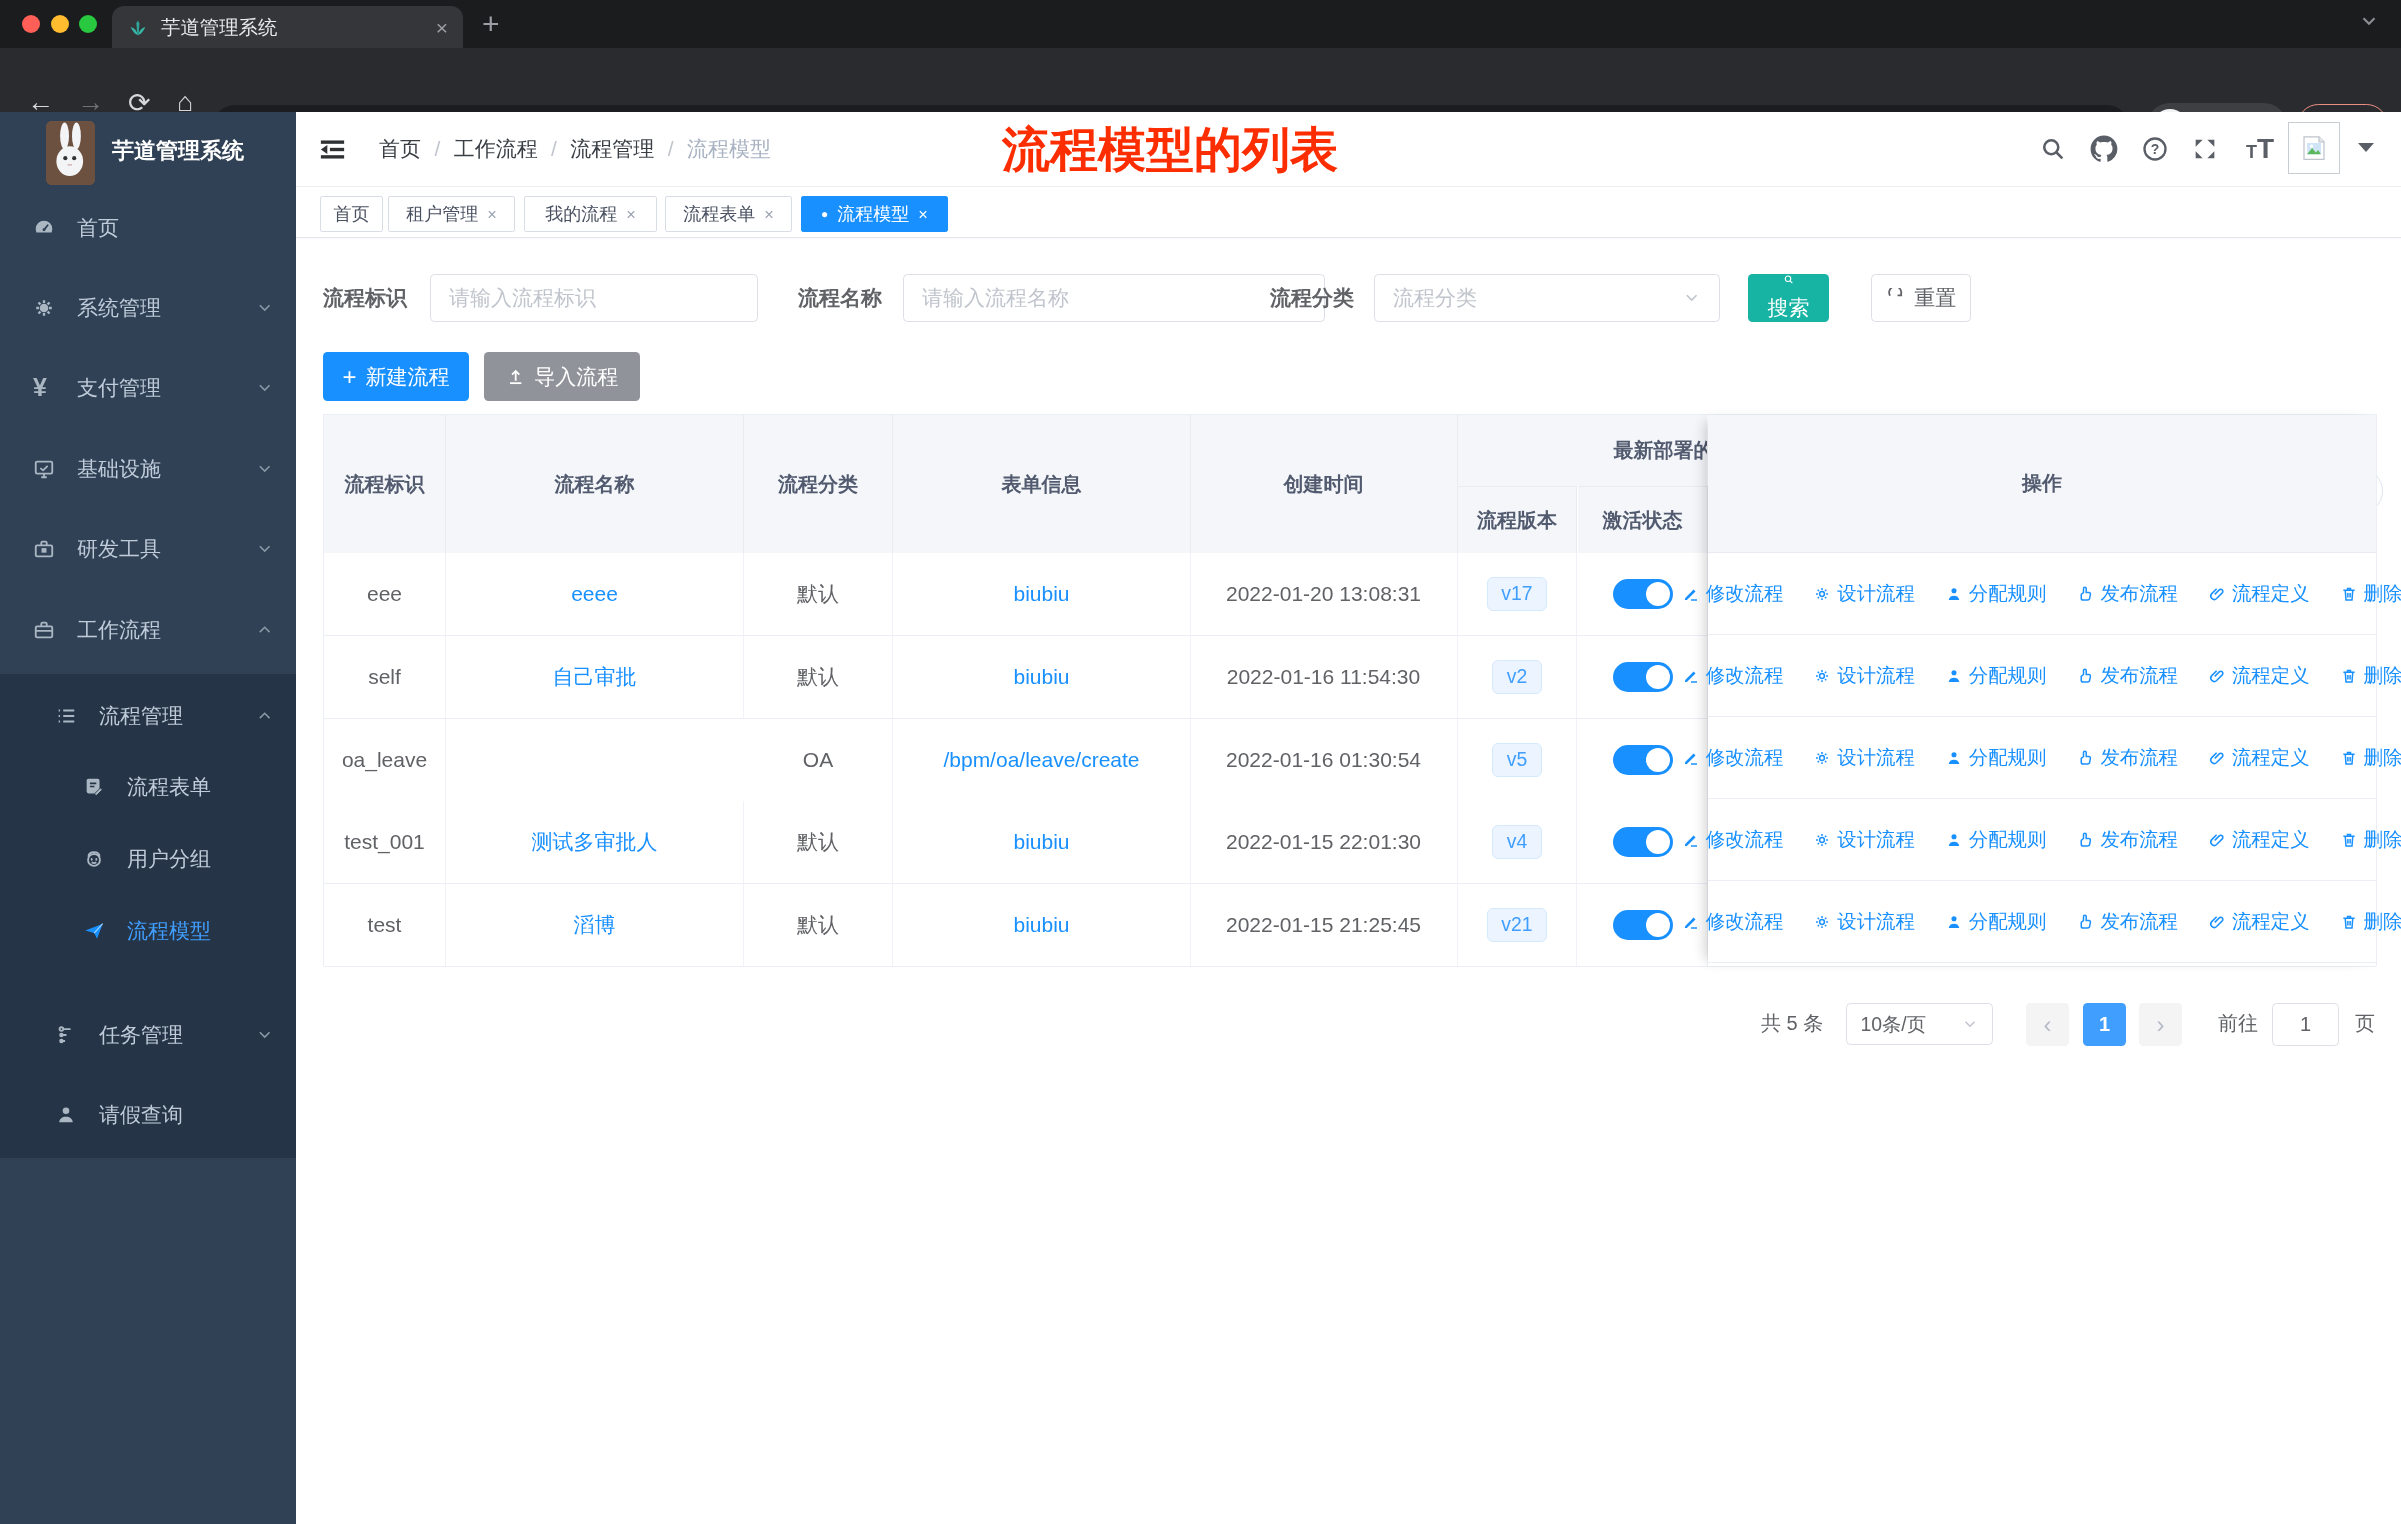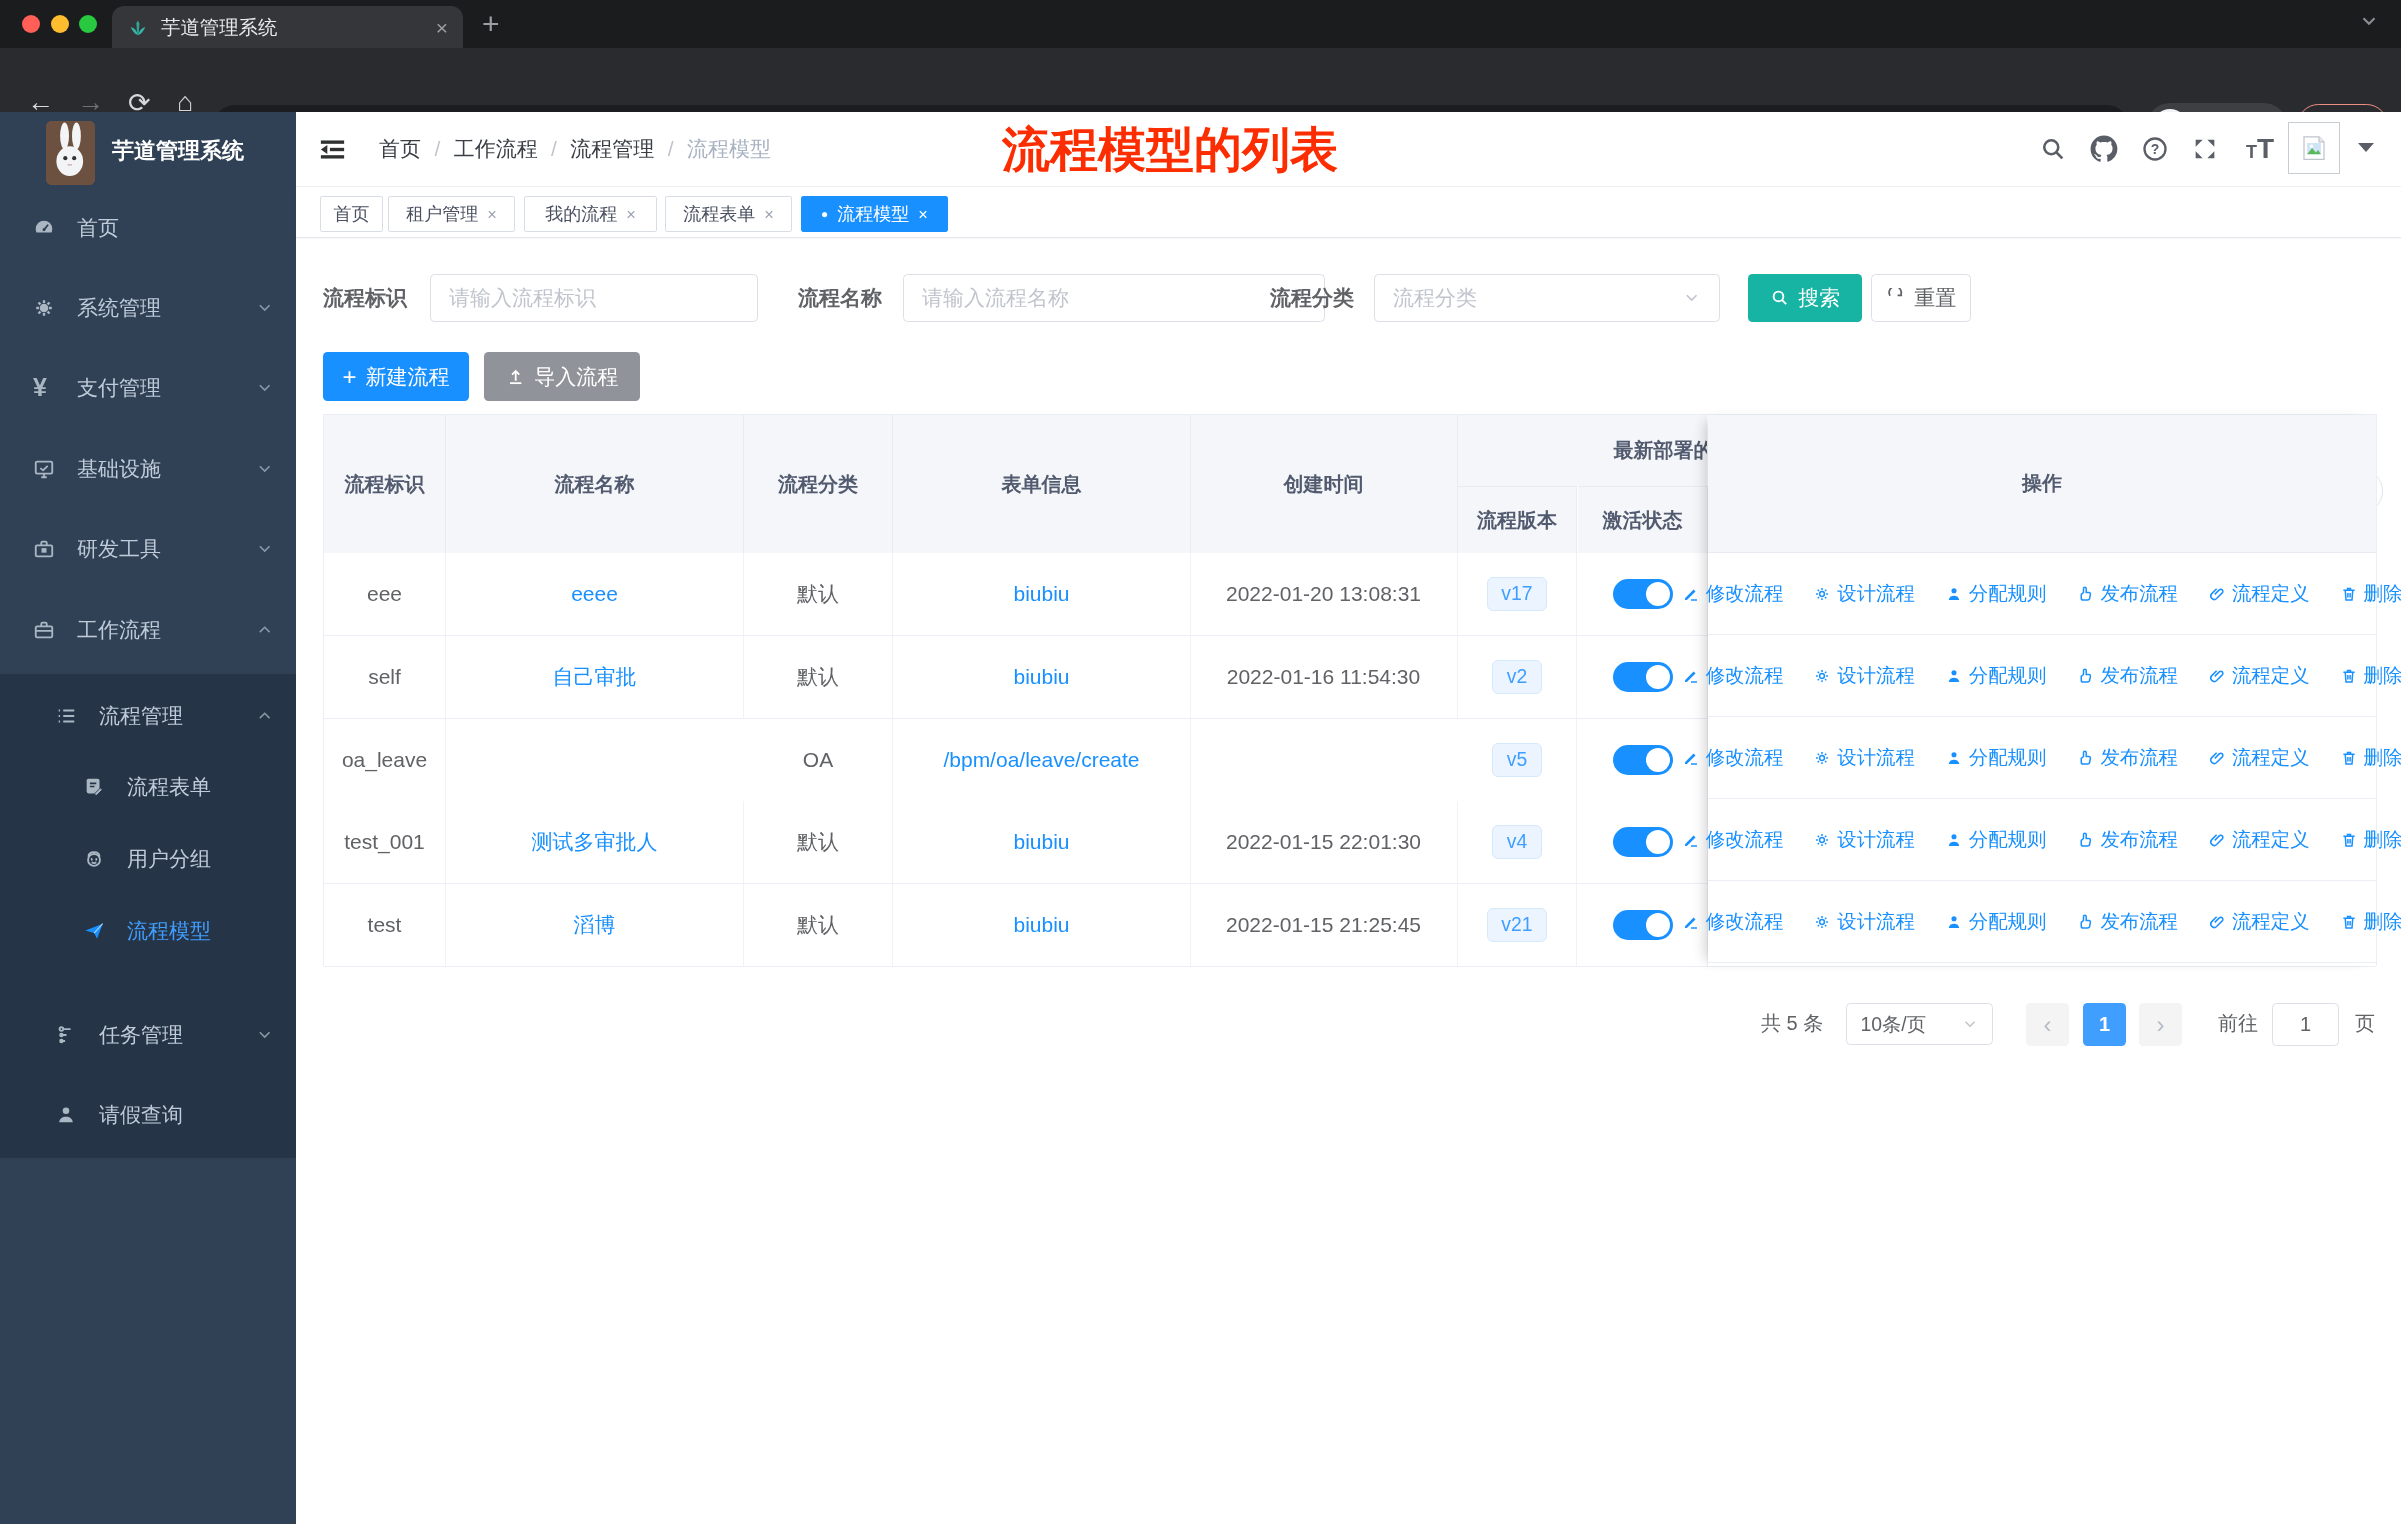--- a/index.html
+++ b/index.html
@@ -77,21 +77,21 @@
   
   .f-label{position:absolute;top:162px;height:48px;line-height:48px;font-size:21px;font-weight:bold;color:#606266;}
   .f-input{position:absolute;top:162px;height:48px;border:0.7px solid #dcdfe6;border-radius:4.5px;box-sizing:border-box;
     font-size:21px;color:#606266;padding:0 18px;outline:none;background:#fff;font-family:inherit;}
   .f-input::placeholder{color:#c0c4cc;}
   #category-select{position:absolute;top:162px;left:1078px;width:346px;height:48px;border:0.7px solid #dcdfe6;border-radius:4.5px;
     box-sizing:border-box;display:flex;align-items:center;justify-content:space-between;padding:0 18px;}
   #category-select .ph{color:#c0c4cc;font-size:21px;}
   .btn{position:absolute;height:48px;border-radius:4.5px;display:flex;align-items:center;justify-content:center;
     gap:9px;font-size:21px;box-sizing:border-box;}
-  #search-btn{left:1452px;top:162px;width:114px;background:#17b3a3;color:#fff;}
+  #search-btn{left:1452px;top:162px;width:81px;background:#17b3a3;color:#fff;flex-direction:column;}
   #reset-btn{left:1575px;top:162px;width:100px;background:#fff;border:0.7px solid #dcdfe6;color:#606266;}
   #create-btn{left:27px;top:240px;width:146px;height:49px;background:#1890ff;color:#fff;}
   #create-btn .p{font-size:24px;font-weight:300;}
   #import-btn{left:188px;top:240px;width:156px;height:49px;background:#909399;color:#fff;}
   .circ{position:absolute;top:356px;width:46px;height:46px;border-radius:50%;border:0.7px solid #dfe4ed;background:#fff;
     display:flex;align-items:center;justify-content:center;color:#606266;box-sizing:border-box;}
 
   
   #table{position:absolute;left:27px;top:302px;width:2054px;height:552px;border:0.7px solid #ebeef5;box-sizing:border-box;}
   .th{position:absolute;background:#f4f6f9;color:#515a6e;font-size:20px;font-weight:bold;
@@ -562,20 +562,21 @@
             <span class="knob"></span>
           </span>
         </div>
     </div>
     <div class="tr" style="top:304px">
       <div class="td" style="left:0;width:122px">oa_leave</div>
       <div class="td" style="left:420px;width:149px">OA</div>
       <div class="td" style="left:569px;width:298px">
           <a class="cell-link">/bpm/oa/leave/create</a>
         </div>
+      <div class="td" style="left:866px;width:268px">2022-01-16 01:30:54</div>
       <div class="td" style="left:1134px;width:119px">
           <span class="vtag">v5</span>
         </div>
       <div class="td" style="left:1254px;width:130px">
           <span class="switch">
             <span class="knob"></span>
           </span>
         </div>
     </div>
     <div class="tr" style="top:386px">

